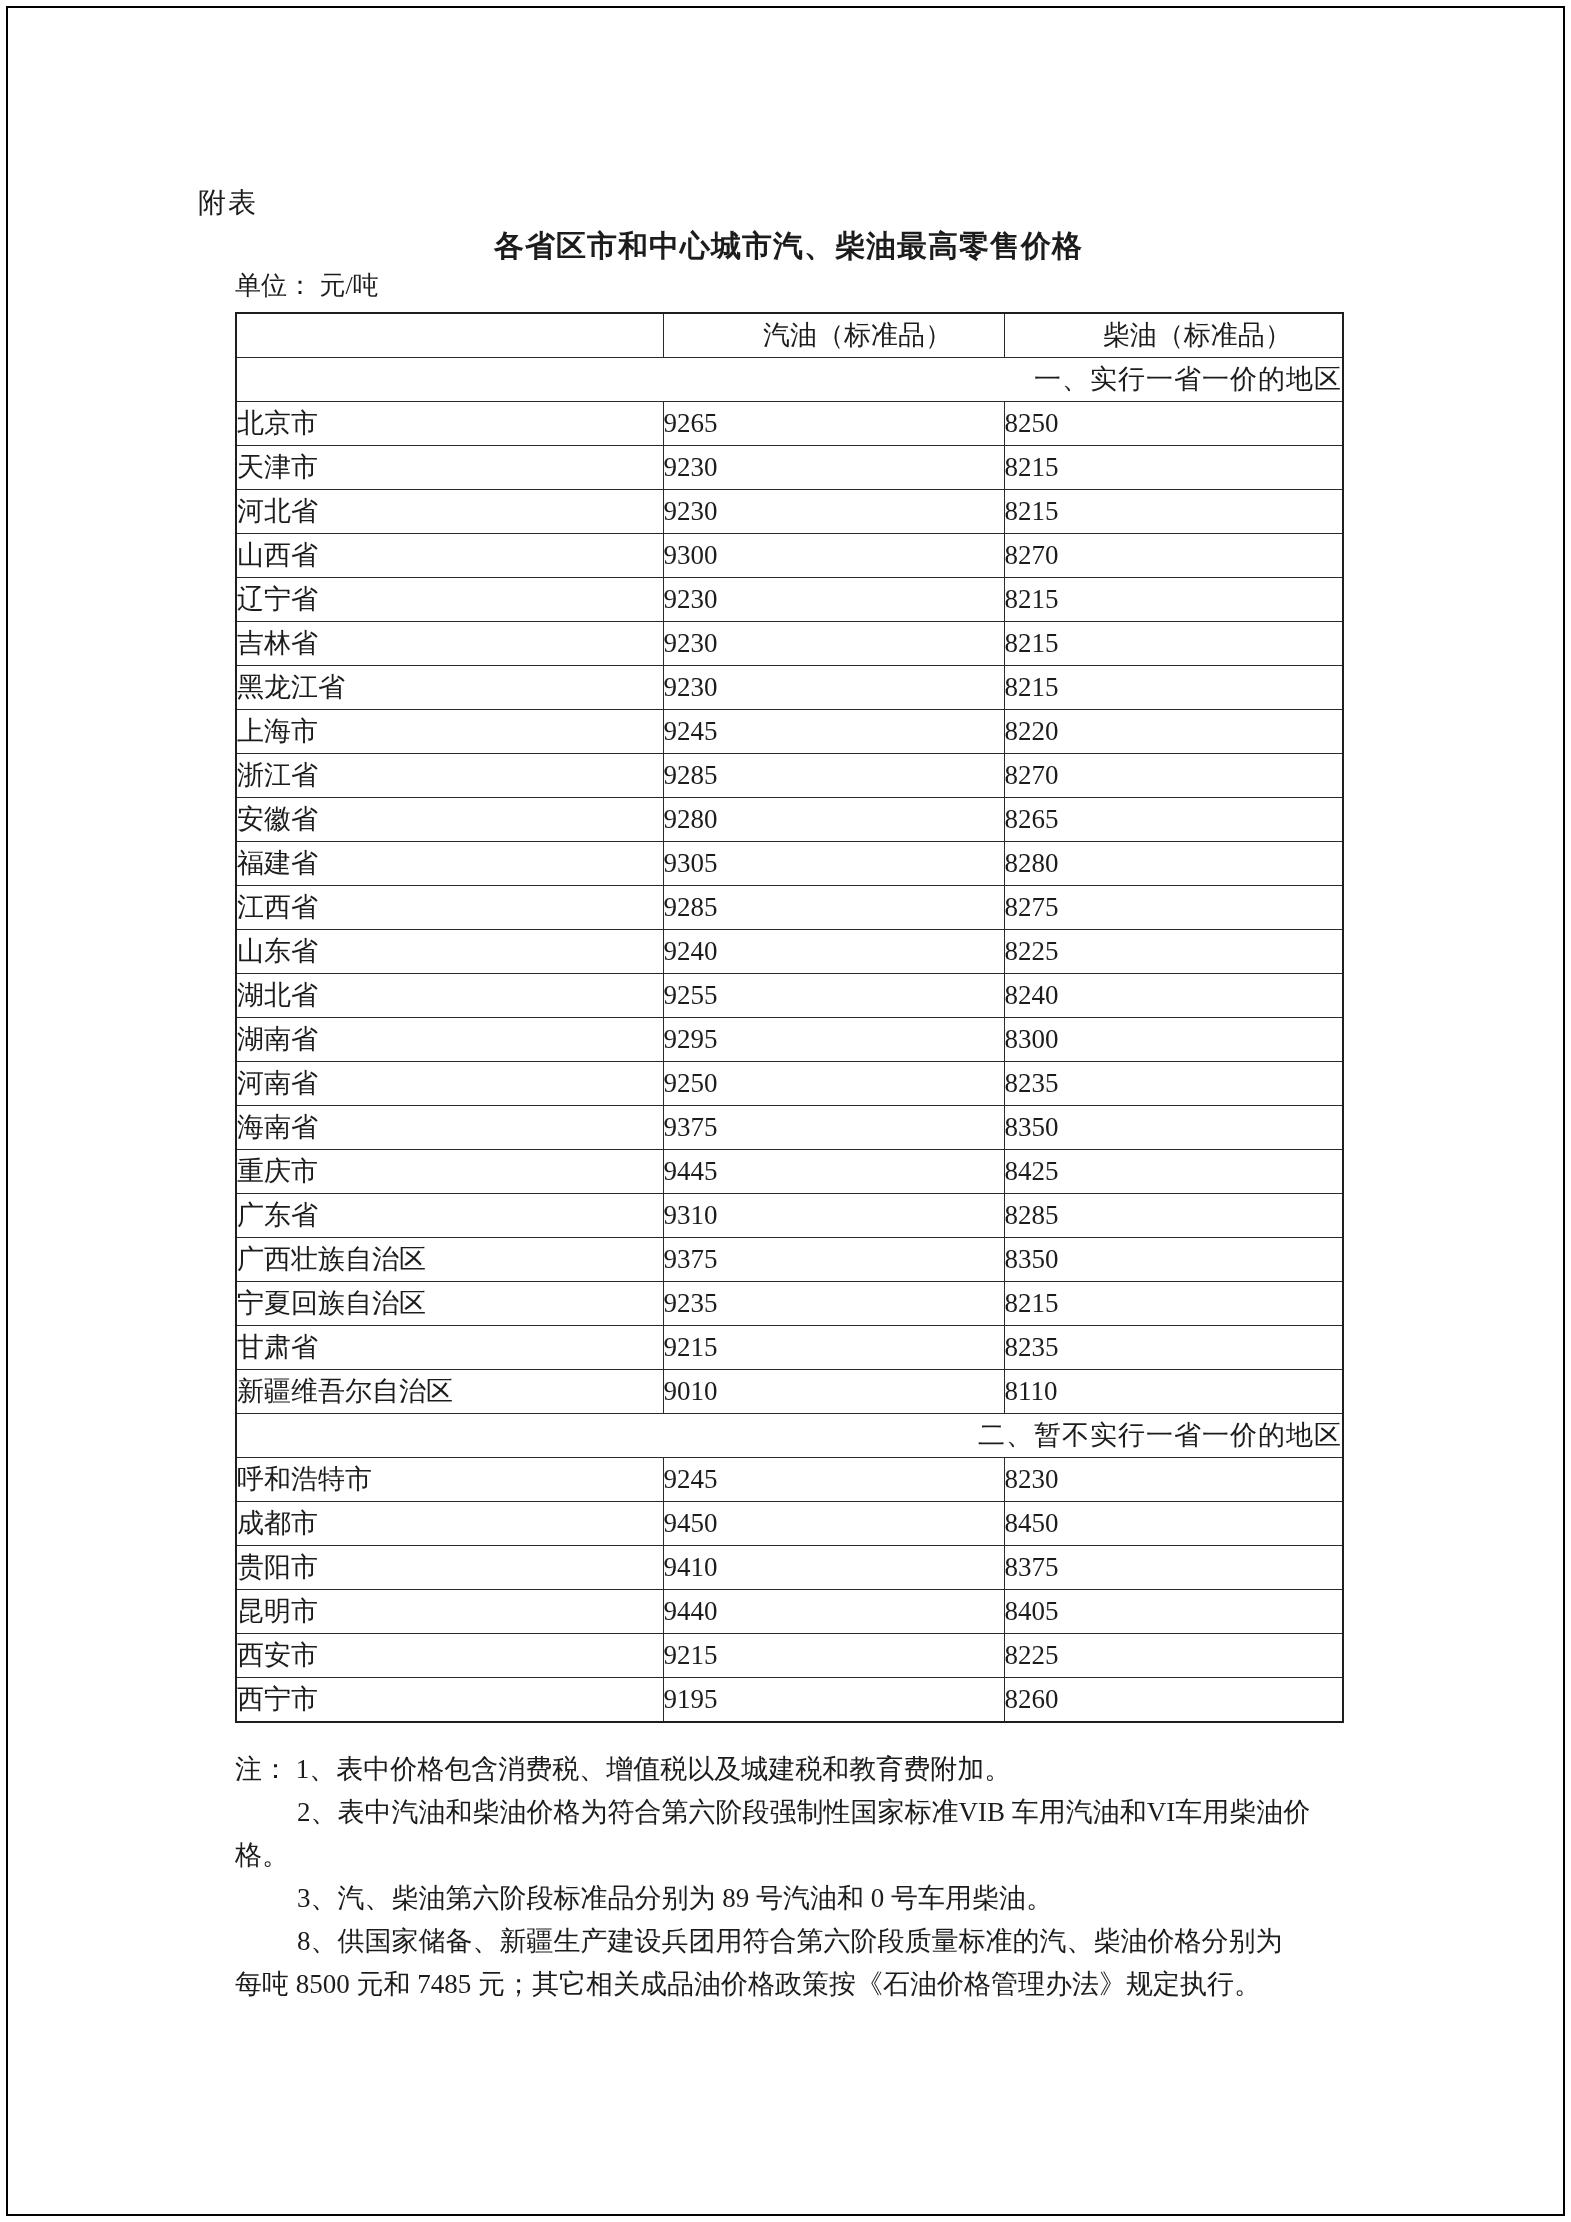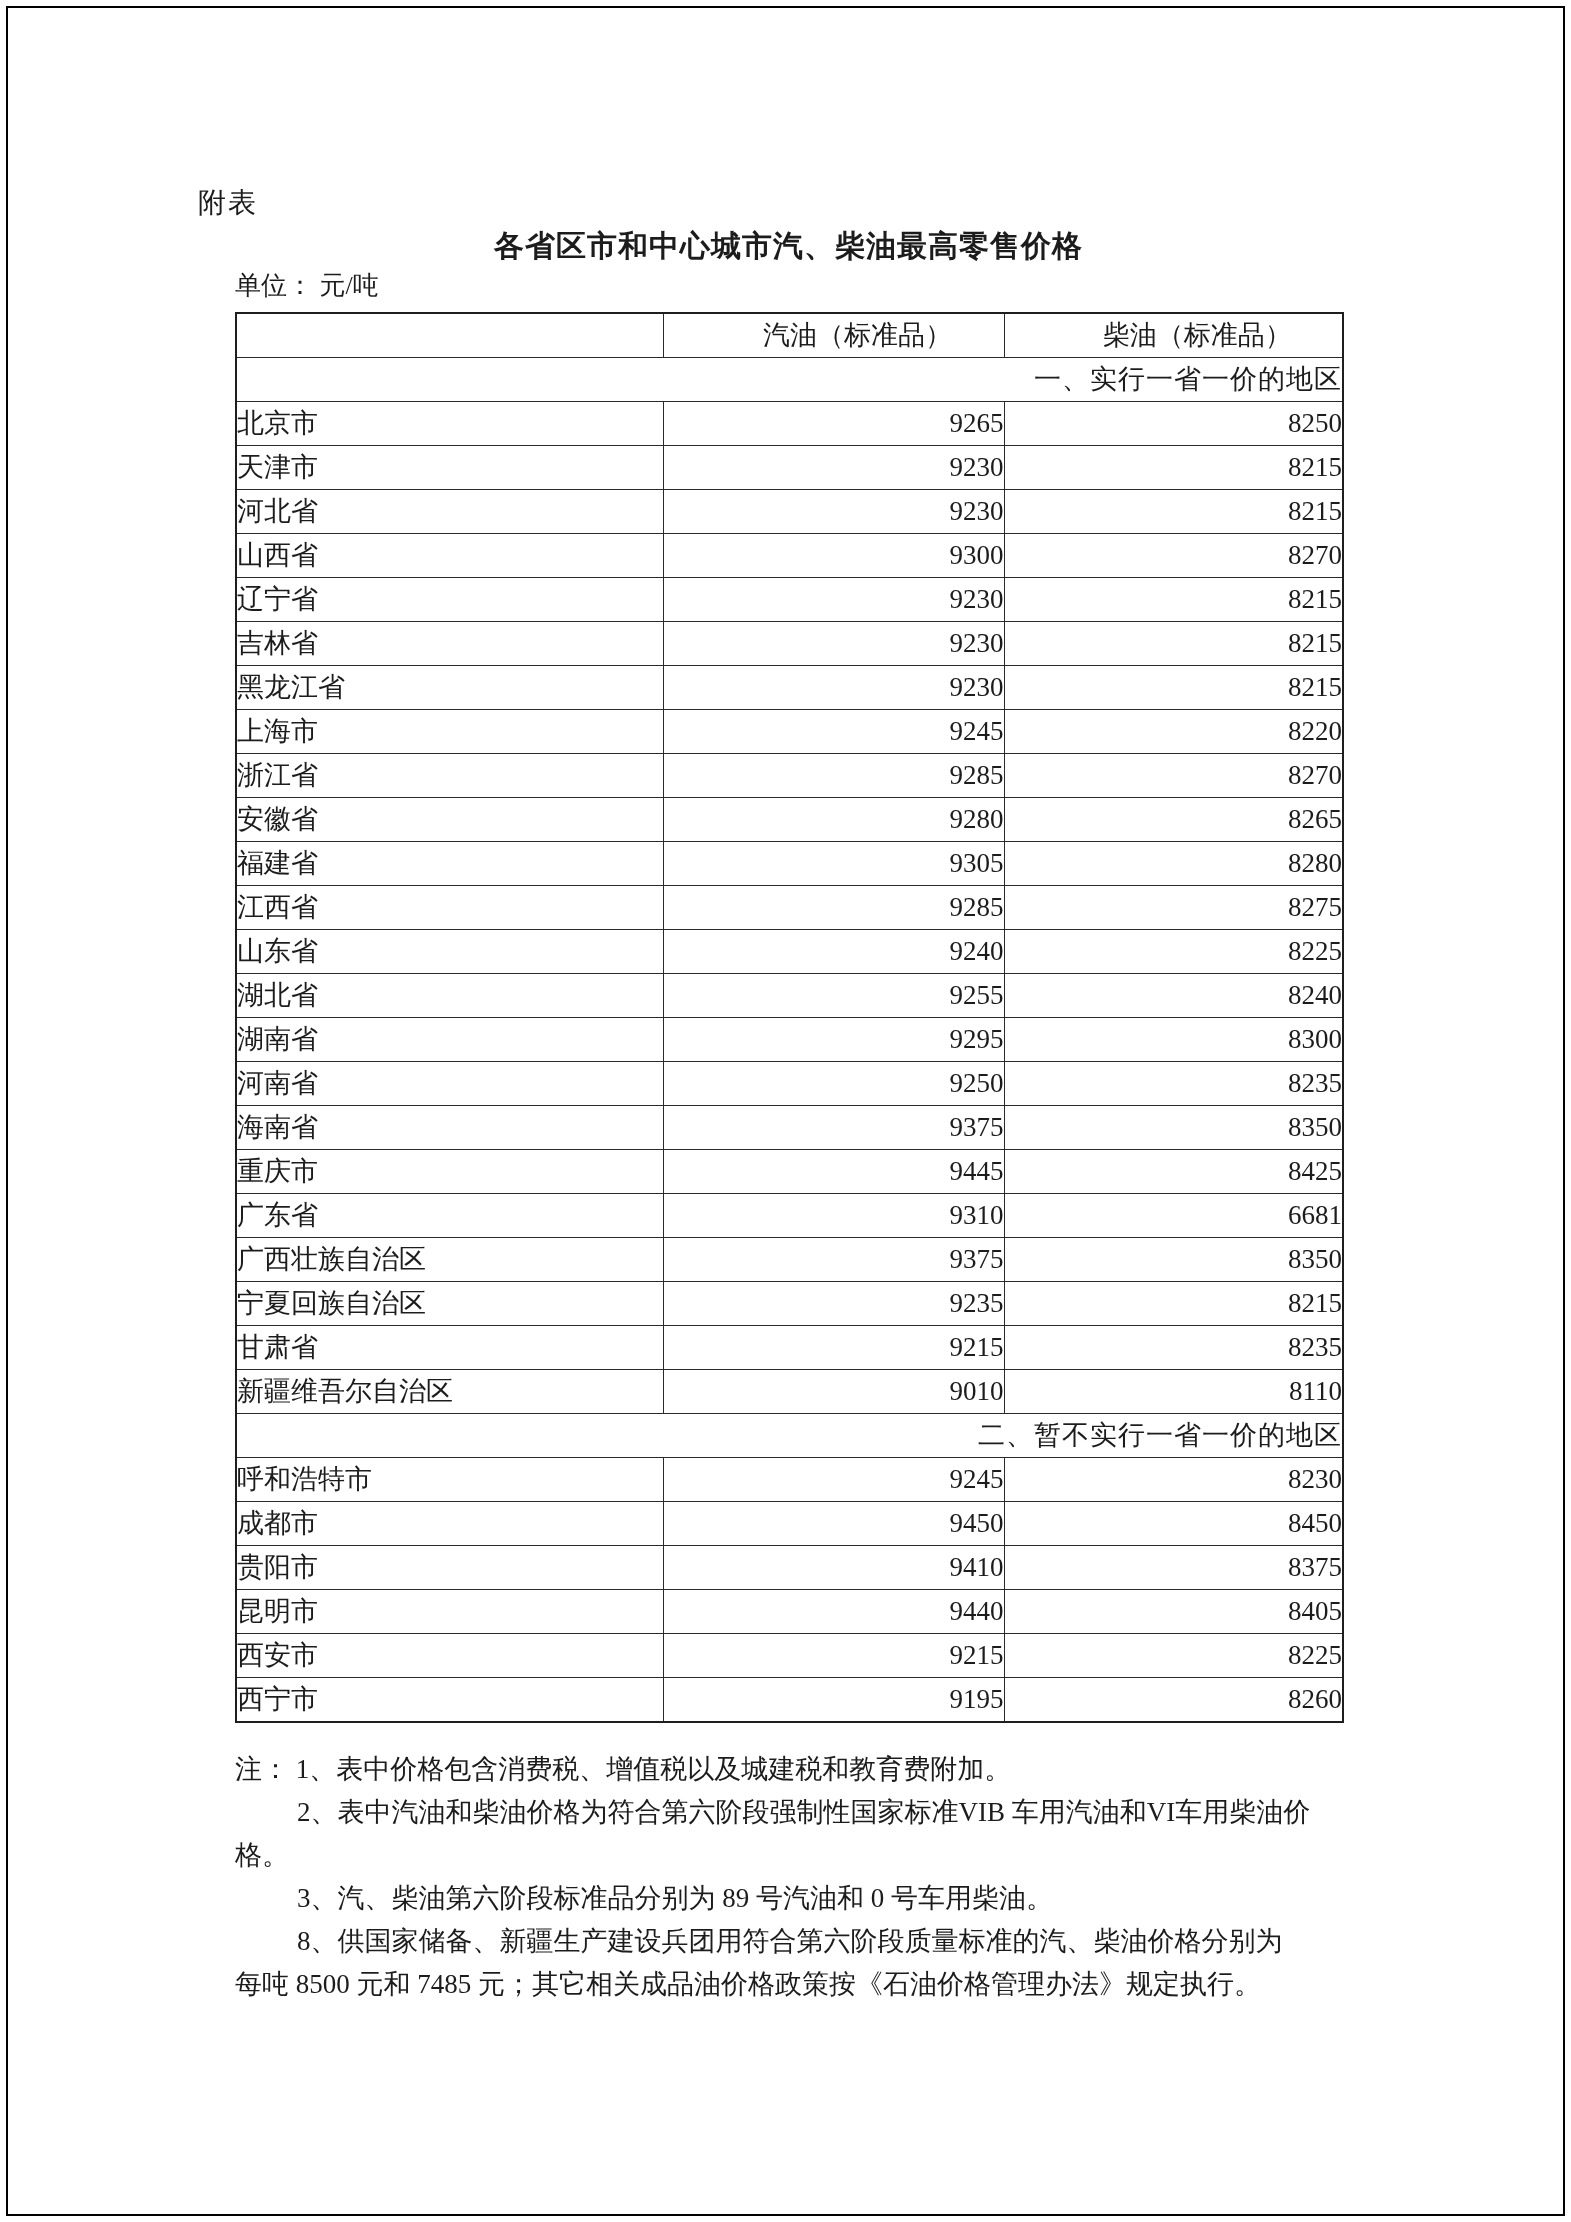--- a/index.html
+++ b/index.html
@@ -65,21 +65,21 @@
     height: 43px;
     padding: 0;
     font-weight: normal;
     font-size: 27px;
     line-height: 1;
     vertical-align: middle;
     white-space: nowrap;
     overflow: hidden;
   }
   table.price-table th { text-align: center; padding-left: 48px; }
-  td.num-cell { text-align: right; font-size: 28px; }
+  td.num-cell { text-align: left; font-size: 28px; }
   td.region-cell {
     text-align: left;
     padding-left: 85px;
   }
   td.section-cell {
     text-align: right;
     padding-left: 6px;
     letter-spacing: 1px;
   }
   .notes {
@@ -209,21 +209,21 @@
         <td class="num-cell">8350</td>
       </tr>
       <tr>
         <td class="region-cell">重庆市</td>
         <td class="num-cell">9445</td>
         <td class="num-cell">8425</td>
       </tr>
       <tr>
         <td class="region-cell">广东省</td>
         <td class="num-cell">9310</td>
-        <td class="num-cell">6681</td>
+        <td class="num-cell">8285</td>
       </tr>
       <tr>
         <td class="region-cell">广西壮族自治区</td>
         <td class="num-cell">9375</td>
         <td class="num-cell">8350</td>
       </tr>
       <tr>
         <td class="region-cell">宁夏回族自治区</td>
         <td class="num-cell">9235</td>
         <td class="num-cell">8215</td>

